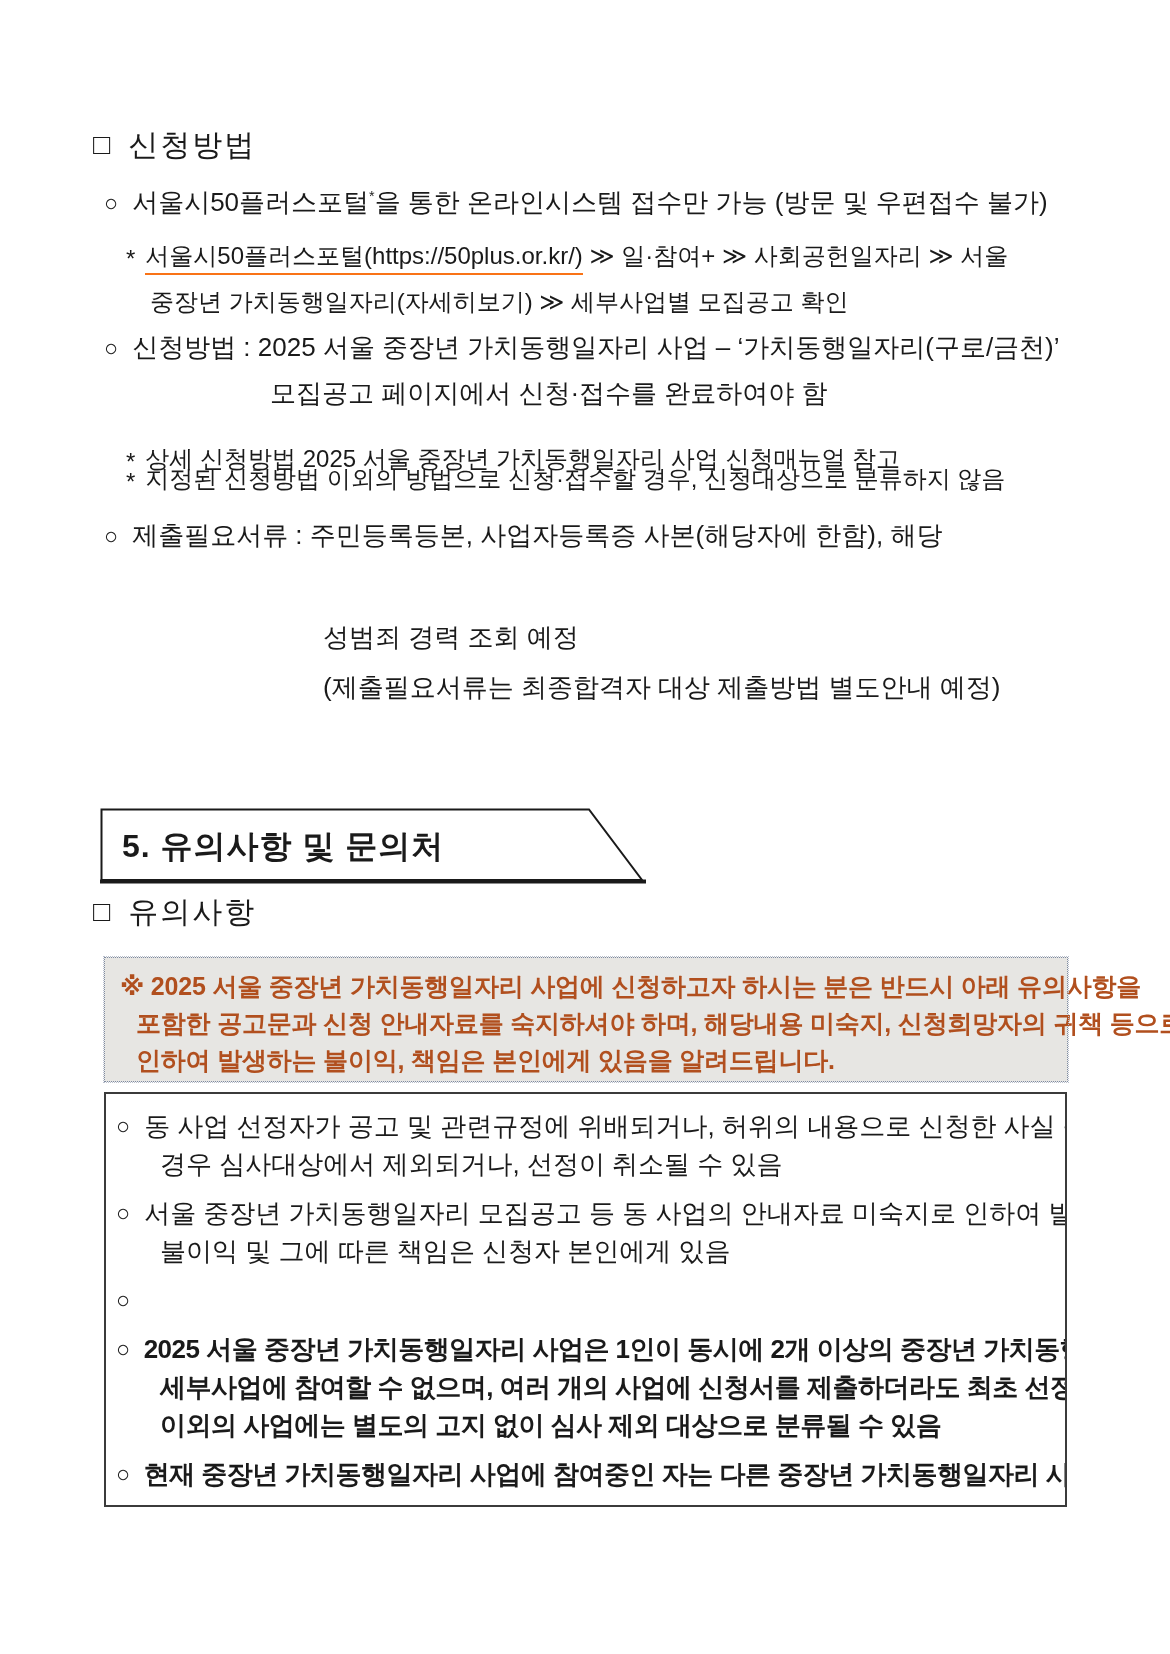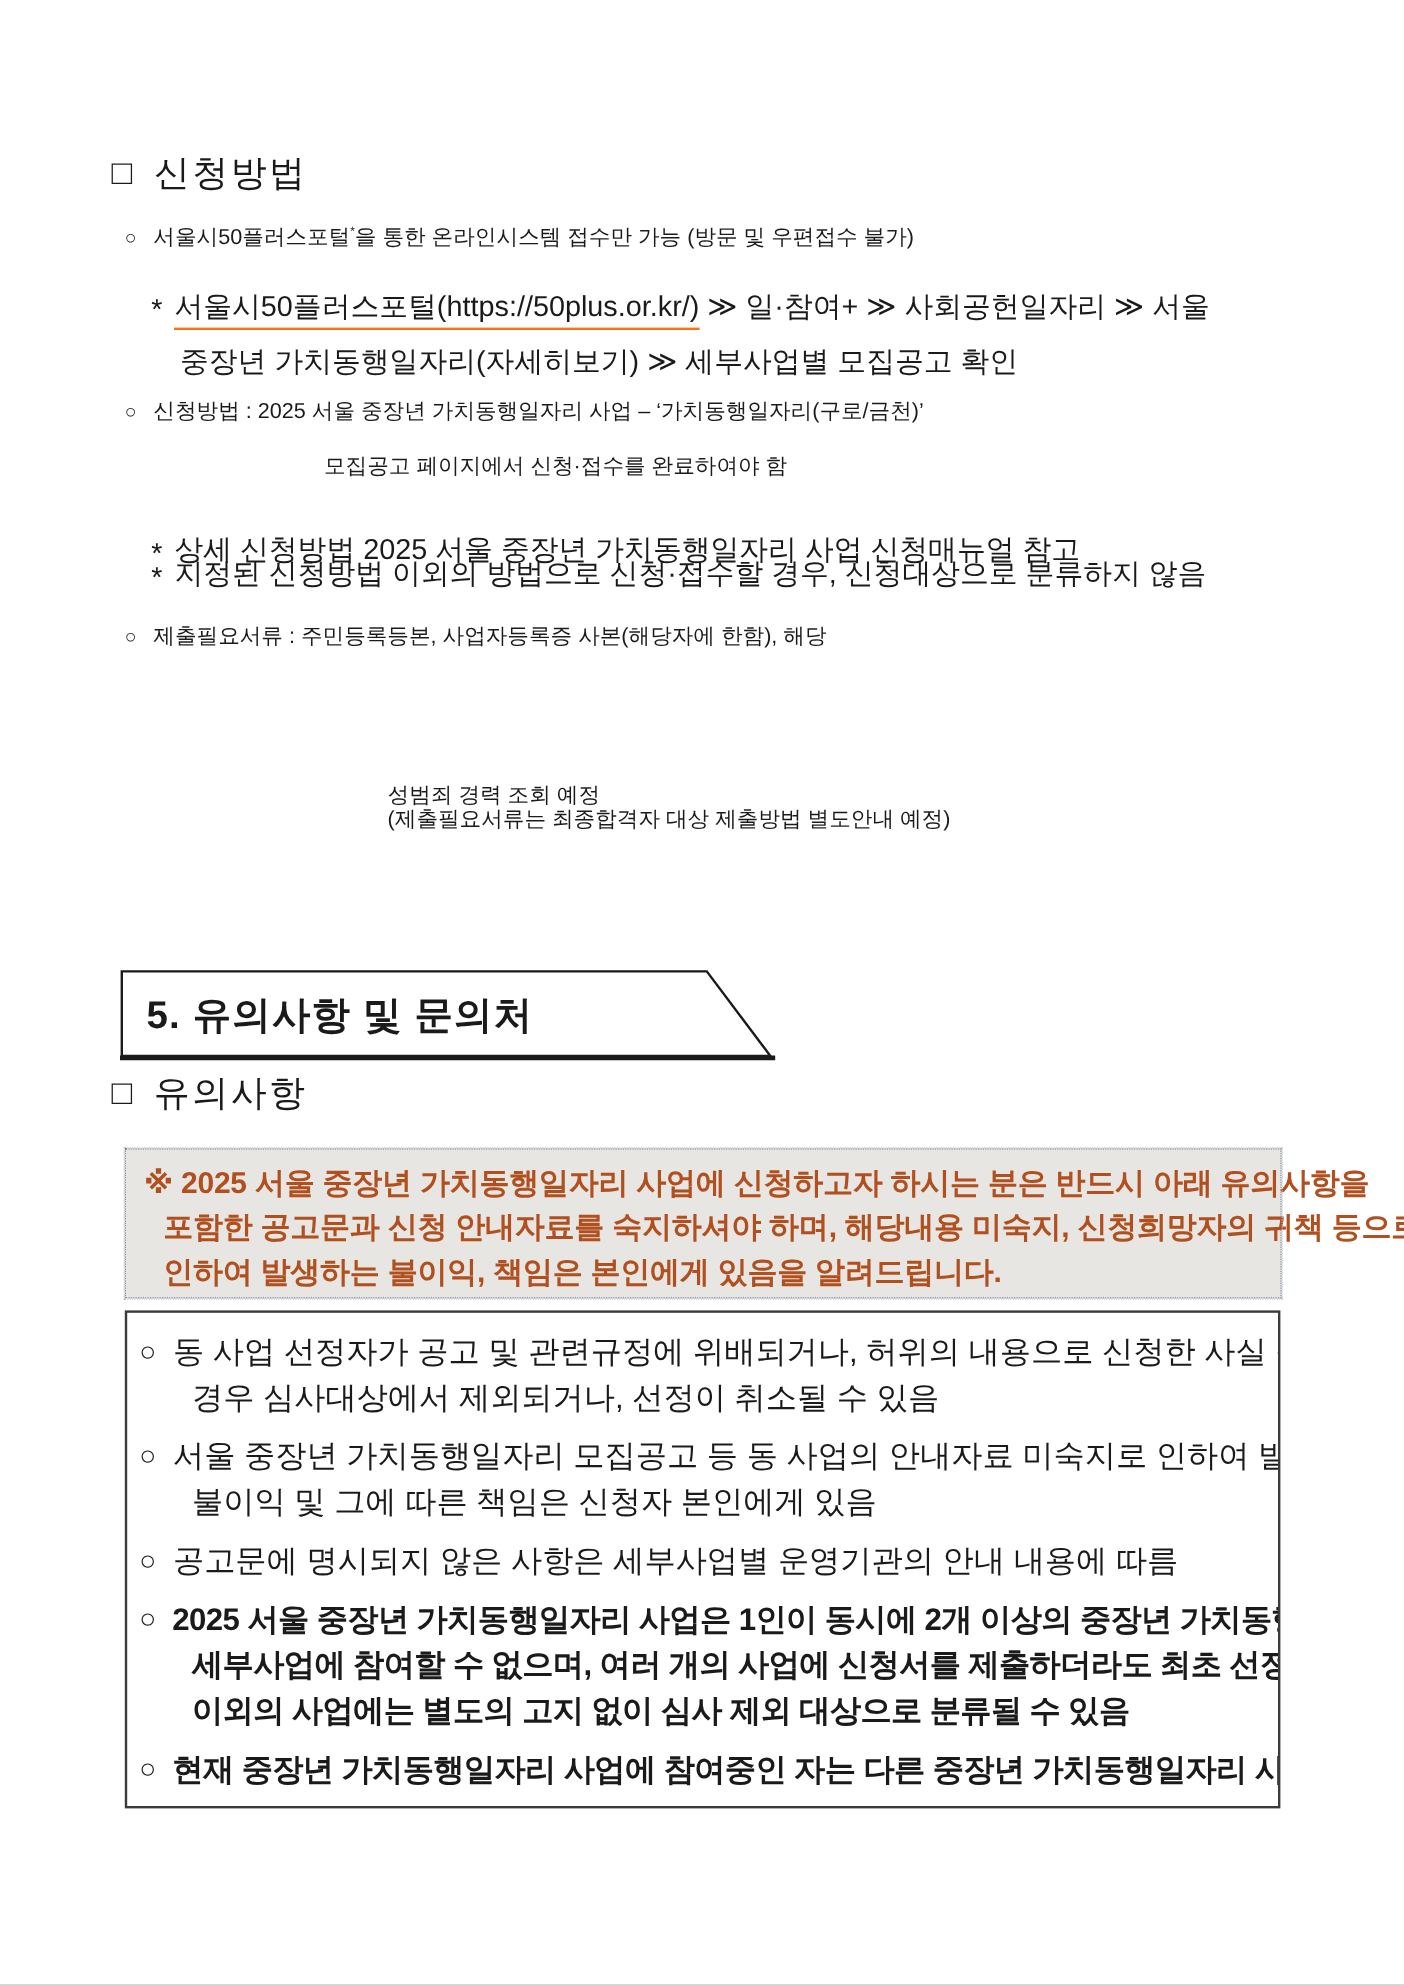--- a/index.html
+++ b/index.html
@@ -3,21 +3,21 @@
 <meta charset="utf-8">
 <style>
   html,body{margin:0;padding:0;background:#9a9a9a;}
   .page{
     position:relative;width:1170px;height:1654px;background:#ffffff;
     margin:0 auto;font-family:"Liberation Sans","DejaVu Sans",sans-serif;
     color:#1a1a1a;overflow:hidden;
   }
   .ln{position:absolute;white-space:nowrap;line-height:1.25;}
   .f30{font-size:30px;letter-spacing:2px;}
-  .f26{font-size:18px;}
+  .f26{font-size:26px;}
   .f24{font-size:24px;}
   .marker{display:inline-block;}
   .sq{font-size:0.95em;margin-right:16px;position:relative;top:-1px;}
   .circ{font-size:0.9em;margin-right:14px;}
   .star{margin-right:10px;position:relative;top:3px;}
   .ulink{text-decoration:none;color:#1a1a1a;border-bottom:2px solid #f97316;padding-bottom:4px;}
   sup{font-size:0.55em;}
 
   
   .banner{position:absolute;left:100px;top:808px;width:560px;height:80px;}
@@ -76,21 +76,21 @@
   <div class="ln f24" style="left:126px;top:427px;margin-top:17px;">
     <span class="marker star">*</span><span>상세 신청방법 2025 서울 중장년 가치동행일자리 사업 신청매뉴얼 참고</span>
   </div>
   <div class="ln f24" style="left:126px;top:464px;">
     <span class="marker star">*</span><span>지정된 신청방법 이외의 방법으로 신청·접수할 경우, 신청대상으로 분류하지 않음</span>
   </div>
 
   <div class="ln f26" style="left:104px;top:519px;">
     <span class="marker circ">○</span><span>제출필요서류 : 주민등록등본, 사업자등록증 사본(해당자에 한함), 해당</span>
   </div>
-  <div class="ln f26" style="left:323px;top:651px;">성범죄 경력 조회 예정</div>
+  <div class="ln f26" style="left:323px;top:621px;">성범죄 경력 조회 예정</div>
   <div class="ln f26" style="left:323px;top:671px;">(제출필요서류는 최종합격자 대상 제출방법 별도안내 예정)</div>
 
   <div class="banner">
     <svg width="560" height="80" viewBox="0 0 560 80">
       <path d="M1.5 1.5 H489 L542 72 H1.5 Z" fill="#ffffff" stroke="#1a1a1a" stroke-width="2"></path>
       <line x1="0" y1="73.5" x2="546" y2="73.5" stroke="#1a1a1a" stroke-width="4"></line>
     </svg>
     <div class="banner-title">5. 유의사항 및 문의처</div>
   </div>
 
@@ -118,21 +118,20 @@
       <div class="cline cfirst">
           <span class="marker circ">○</span>
           <span>서울 중장년 가치동행일자리 모집공고 등 동 사업의 안내자료 미숙지로 인하여 발생하는</span>
         </div>
       <div class="cline cont">불이익 및 그에 따른 책임은 신청자 본인에게 있음</div>
     </div>
 
     <div class="citem">
       <div class="cline cfirst">
           <span class="marker circ">○</span>
-          <span>공고문에 명시되지 않은 사항은 세부사업별 운영기관의 안내 내용에 따름</span>
         </div>
     </div>
 
     <div class="citem semi">
       <div class="cline cfirst">
           <span class="marker circ">○</span>
           <span>2025 서울 중장년 가치동행일자리 사업은 1인이 동시에 2개 이상의 중장년 가치동행일자리</span>
         </div>
       <div class="cline cont">세부사업에 참여할 수 없으며, 여러 개의 사업에 신청서를 제출하더라도 최초 선정된 사업</div>
       <div class="cline cont">이외의 사업에는 별도의 고지 없이 심사 제외 대상으로 분류될 수 있음</div>

